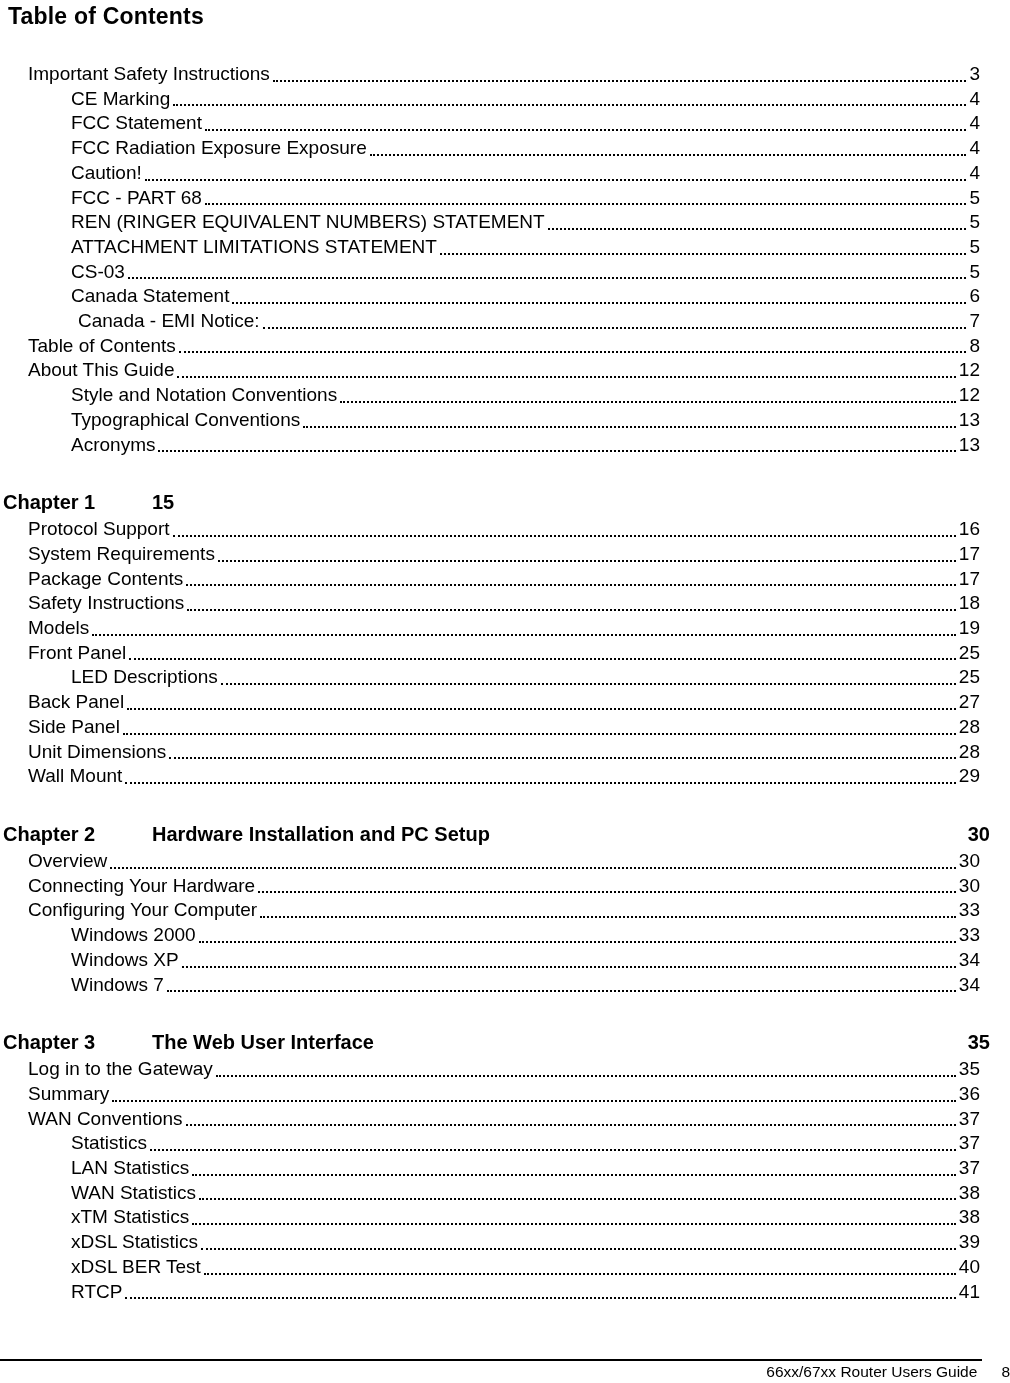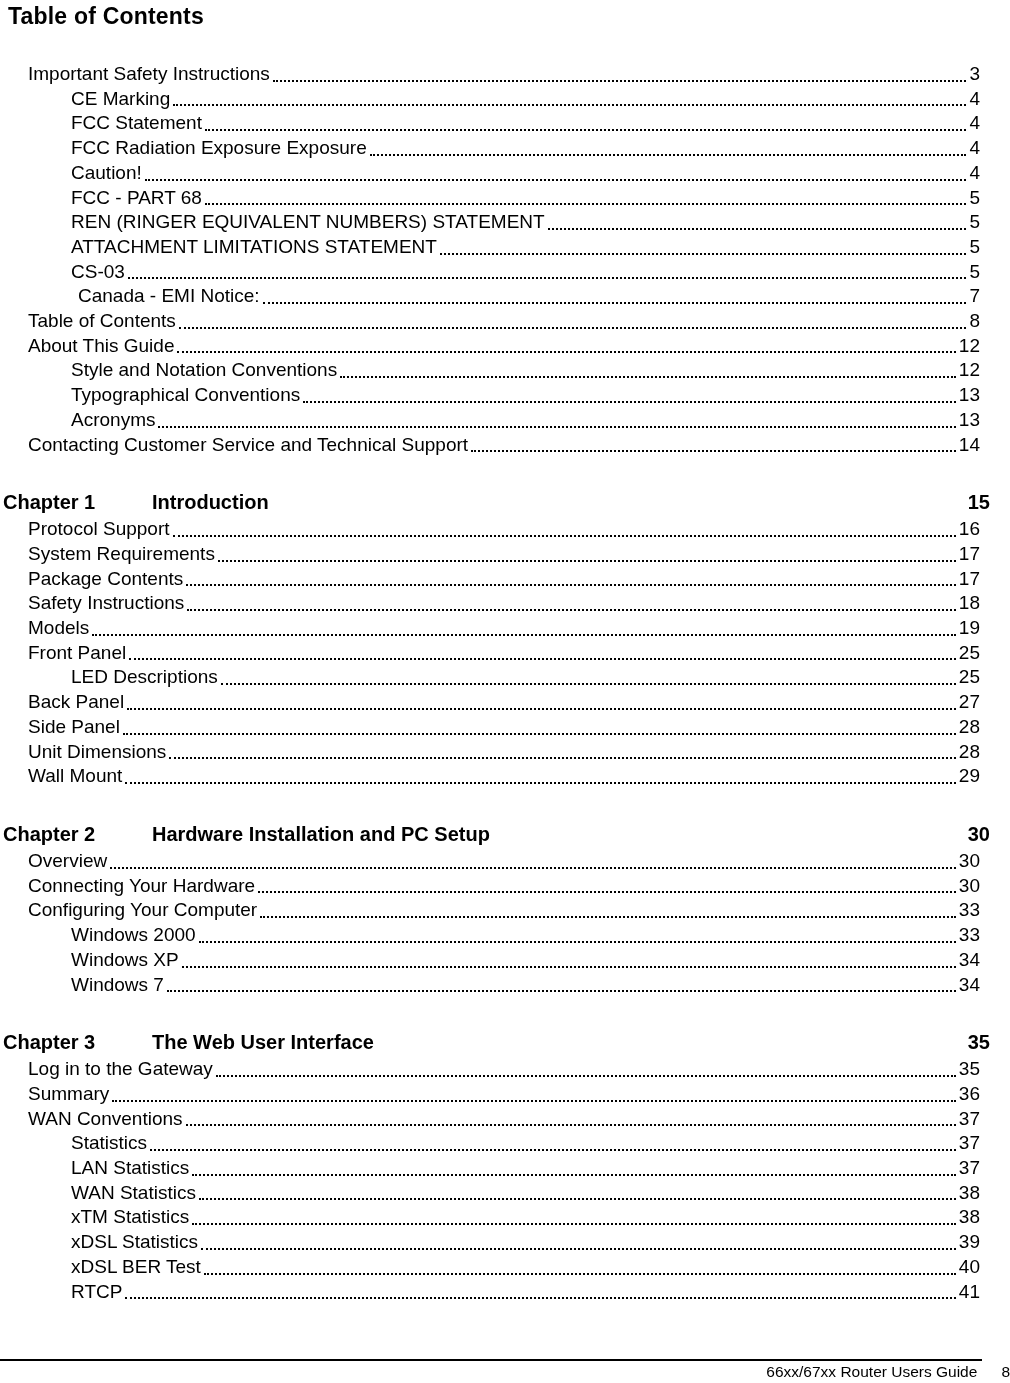--- a/index.html
+++ b/index.html
@@ -115,20 +115,25 @@
       <div class="toc-row lvl2">
         <span class="entry-text">ATTACHMENT LIMITATIONS STATEMENT</span>
         <div class="leader"></div>
         <span class="page-num">5</span>
       </div>
       <div class="toc-row lvl2">
         <span class="entry-text">CS-03</span>
         <div class="leader"></div>
         <span class="page-num">5</span>
       </div>
+      <div class="toc-row lvl2">
+        <span class="entry-text">Canada Statement</span>
+        <div class="leader"></div>
+        <span class="page-num">6</span>
+      </div>
       <div class="toc-row lvl3">
         <span class="entry-text">Canada - EMI Notice:</span>
         <div class="leader"></div>
         <span class="page-num">7</span>
       </div>
       <div class="toc-row lvl1">
         <span class="entry-text">Table of Contents</span>
         <div class="leader"></div>
         <span class="page-num">8</span>
       </div>
@@ -144,33 +149,27 @@
       </div>
       <div class="toc-row lvl2">
         <span class="entry-text">Typographical Conventions</span>
         <div class="leader"></div>
         <span class="page-num">13</span>
       </div>
       <div class="toc-row lvl2">
         <span class="entry-text">Acronyms</span>
         <div class="leader"></div>
         <span class="page-num">13</span>
-      </div>
-      <div class="toc-row lvl1">
-        <span class="entry-text">Contacting Customer Service and Technical Support</span>
-        <div class="leader"></div>
-        <span class="page-num">14</span>
       </div>
     </div>
 
   <div id="chapters">
       <div>
         <div class="chapter-heading">
           <span class="chapter-label">Chapter 1</span>
-          <span class="chapter-title">Introduction</span>
           <span class="chapter-page">15</span>
         </div>
         <div class="toc-row lvl1">
           <span class="entry-text">Protocol Support</span>
           <div class="leader"></div>
           <span class="page-num">16</span>
         </div>
         <div class="toc-row lvl1">
           <span class="entry-text">System Requirements</span>
           <div class="leader"></div>

